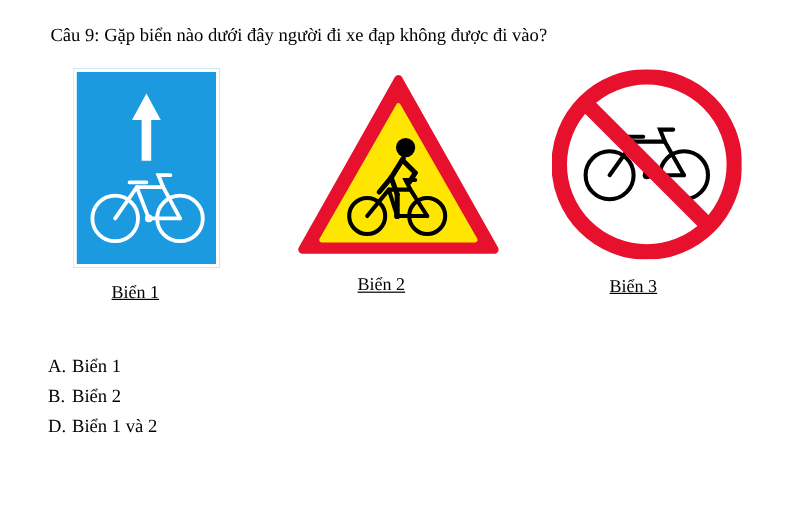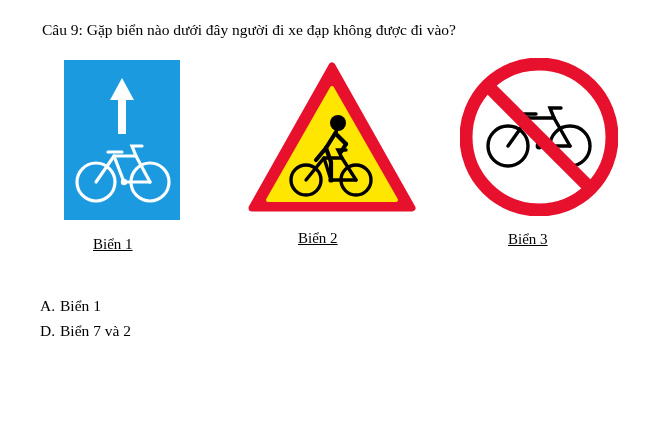--- a/index.html
+++ b/index.html
@@ -177,15 +177,18 @@
 
 <div class="caption cap1">Biển 1</div>
 <div class="caption cap2">Biển 2</div>
 <div class="caption cap3">Biển 3</div>
 
 <div class="answers">
   <div class="answer-row">
     <span class="answer-letter">A.</span><span>Biển 1</span>
   </div>
   <div class="answer-row">
-    <span class="answer-letter">D.</span><span>Biển 7 và 2</span>
+    <span class="answer-letter">B.</span><span>Biển 2</span>
+  </div>
+  <div class="answer-row">
+    <span class="answer-letter">D.</span><span>Biển 1 và 2</span>
   </div>
 </div>
 
 </body></html>

